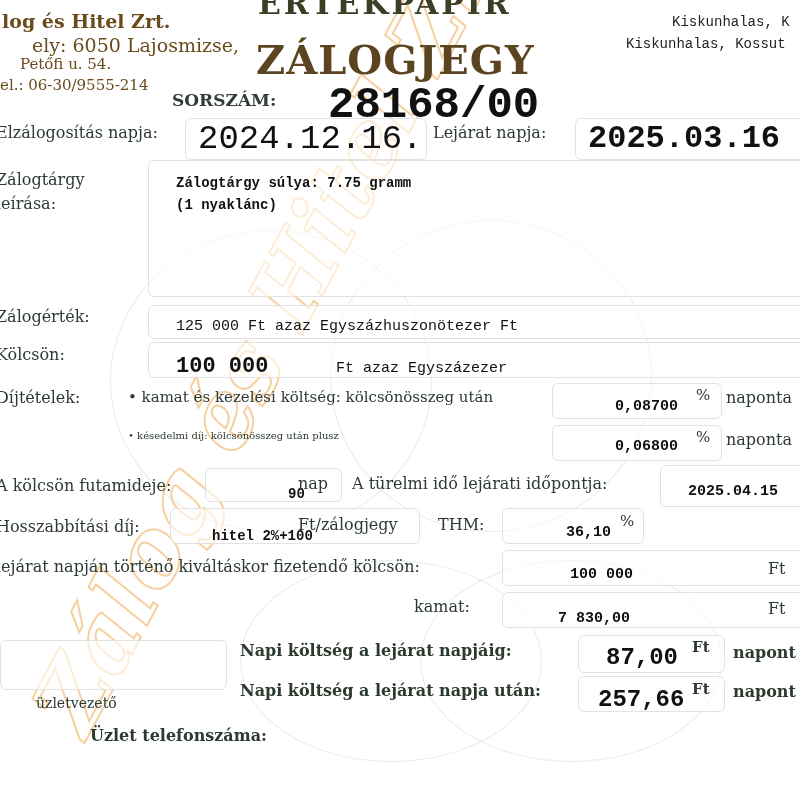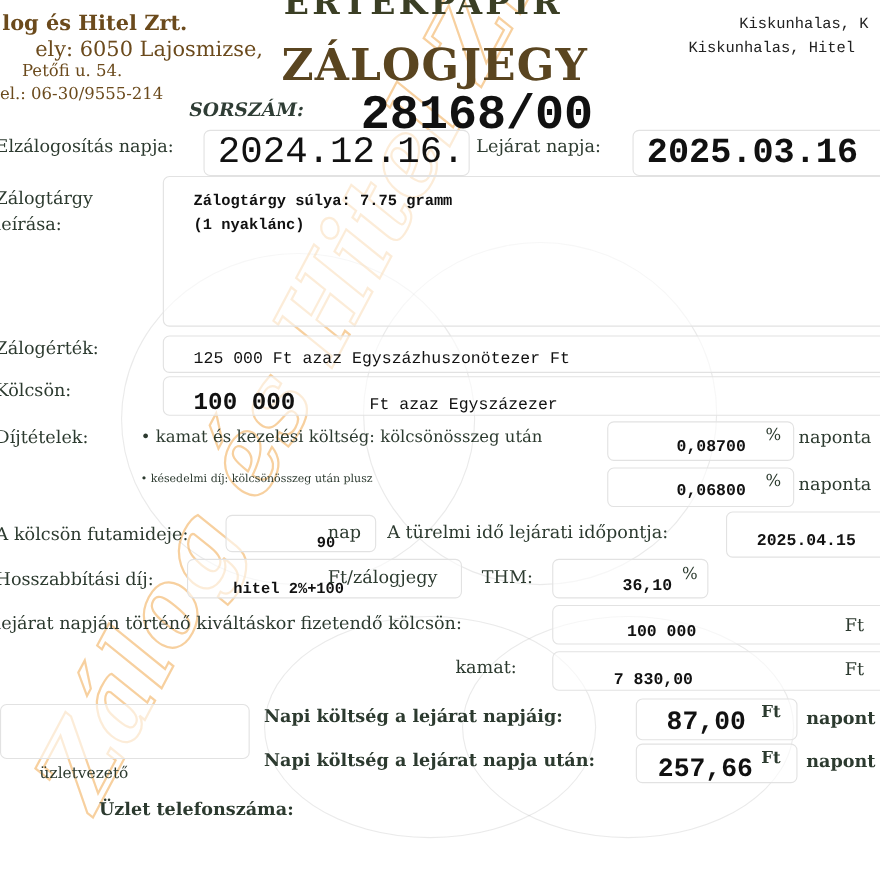--- a/index.html
+++ b/index.html
@@ -24,25 +24,25 @@
 
 <div class="watermark" style="left:10px;top:700px;transform:rotate(-62deg);">Zálog és Hitel Zrt.</div>
 
 <div class="abs serif b brown" style="left:2px;top:10px;font-size:19px;">log és Hitel Zrt.</div>
 <div class="abs serif brown" style="left:0px;top:34px;font-size:19px;margin-left:32px;">ely: 6050 Lajosmizse,</div>
 <div class="abs serif brown" style="left:20px;top:55px;font-size:15px;">Petőfi u. 54.</div>
 <div class="abs serif brown" style="left:0px;top:76px;font-size:15px;">el.: 06-30/9555-214</div>
 
 <div class="abs serif b" style="left:258px;top:-14px;font-size:30px;color:#3b3f25;letter-spacing:3px;">ÉRTÉKPAPÍR</div>
 <div class="abs serif b" style="left:256px;top:36px;font-size:40px;color:#5a4520;letter-spacing:1px;">ZÁLOGJEGY</div>
-<div class="abs serif b" style="left:172px;top:90px;font-size:17px;color:#2f3d35;font-style:italic;">SORSZÁM:</div>
+<div class="abs serif b" style="left:172px;top:90px;font-size:17px;color:#2f3d35;">SORSZÁM:</div>
 <div class="abs mono b" style="left:328px;top:80px;font-size:44px;">28168/00</div>
 
 <div class="abs mono" style="left:672px;top:14px;font-size:14px;color:#222;">Kiskunhalas, K</div>
-<div class="abs mono" style="left:626px;top:36px;font-size:14px;color:#222;">Kiskunhalas, Hitel</div>
+<div class="abs mono" style="left:626px;top:36px;font-size:14px;color:#222;">Kiskunhalas, Kossut</div>
 
 <div class="lbl" style="left:-4px;top:123px;font-size:16px;">Elzálogosítás napja:</div>
 <div class="box" style="left:185px;top:118px;width:240px;height:40px;"></div>
 <div class="abs mono" style="left:198px;top:120px;font-size:34px;">2024.12.16.</div>
 <div class="lbl" style="left:433px;top:123px;font-size:16px;">Lejárat napja:</div>
 <div class="box" style="left:575px;top:118px;width:240px;height:40px;"></div>
 <div class="abs mono b" style="left:588px;top:120px;font-size:32px;">2025.03.16</div>
 
 <div class="lbl" style="left:-4px;top:170px;font-size:16px;">Zálogtárgy</div>
 <div class="lbl" style="left:-4px;top:194px;font-size:16px;">leírása:</div>

